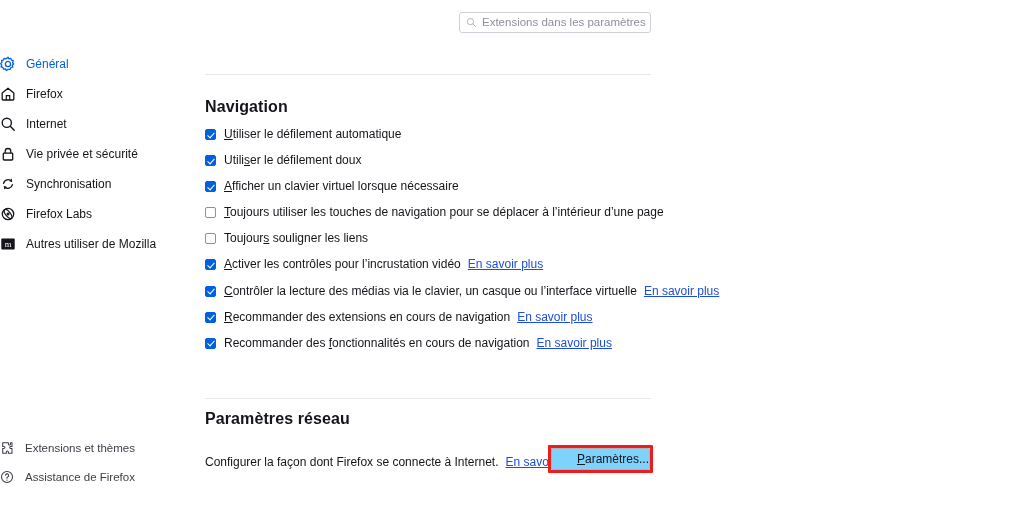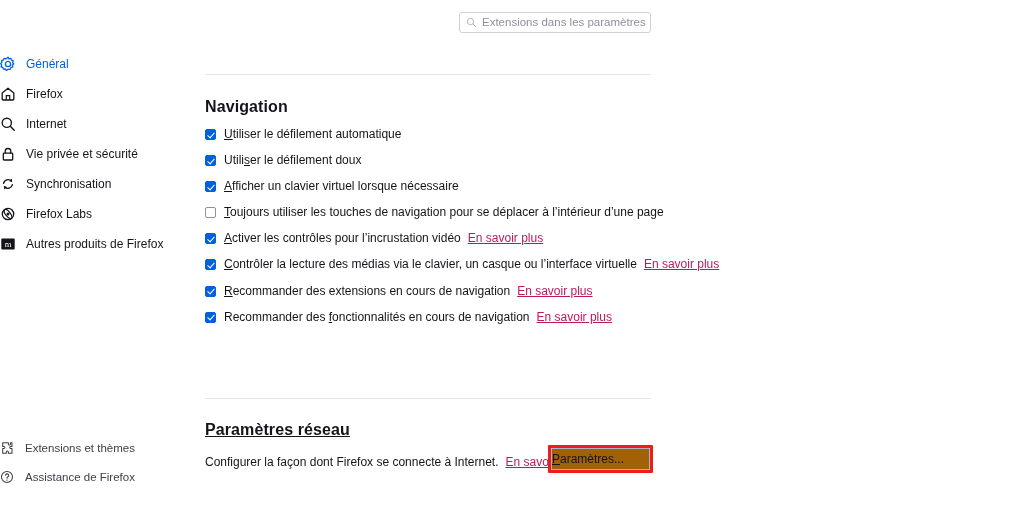--- a/index.html
+++ b/index.html
@@ -104,21 +104,21 @@
 
   .section-title {
     position: absolute;
     left: 205px;
     font-size: 16px;
     font-weight: bold;
     color: #15141a;
     letter-spacing: .1px;
   }
   #title-navigation { top: 98px; }
-  #title-network { top: 421px; text-decoration: underline; }
+  #title-network { top: 410px; }
 
   .check-list {
     position: absolute;
     left: 205px;
     top: 127px;
     width: 460px;
   }
   .check-row {
     display: flex;
     align-items: flex-start;
@@ -152,21 +152,21 @@
     transform: rotate(42deg);
   }
   .row-label {
     font-size: 12px;
     line-height: 14px;
     color: #15141a;
     white-space: nowrap;
   }
   .ak { text-decoration: underline; }
   .lnk {
-    color: #be185d;
+    color: #1d4ed8;
     text-decoration: underline;
     font-size: 12px;
     line-height: 14px;
     margin-left: 7px;
     white-space: nowrap;
     cursor: pointer;
   }
 
   
   .net-row {
@@ -193,29 +193,29 @@
     border: 3px solid #f01b1b;
     box-sizing: border-box;
     border-radius: 1px;
   }
   .settings-btn {
     position: absolute;
     left: 551px;
     top: 448px;
     width: 99px;
     height: 22px;
-    background: #a16207;
+    background: #7dd3fc;
     border: 1px solid #b1b1ba;
     box-sizing: border-box;
     font-family: "Liberation Sans", sans-serif;
     font-size: 12px;
     color: #15141a;
     display: flex;
     align-items: center;
-    justify-content: flex-start;
+    justify-content: flex-end;
     cursor: default;
     border-radius: 1px;
   }
 </style>
 </head>
 <body>
 
 <div class="search-row">
   <div class="search-box">
     <svg class="mag" viewBox="0 0 16 16">
@@ -279,21 +279,21 @@
         <circle cx="8" cy="8" r="1.5" fill="#15141a"></circle>
       </svg>
       <span class="lbl">Firefox Labs</span>
     </div>
 
     <div class="nav-item">
       <svg class="ic" viewBox="0 0 16 16">
         <rect x="1.3" y="2.4" width="13.4" height="11.2" rx="1" fill="#15141a"></rect>
         <text x="8" y="11.4" text-anchor="middle" font-family="Liberation Serif, serif" font-size="8.5" fill="#ffffff">m</text>
       </svg>
-      <span class="lbl">Autres produits de Firefox</span>
+      <span class="lbl">Autres utiliser de Mozilla</span>
     </div>
 
   </div>
 
   <div class="nav-bottom">
     <div class="nav-item">
       <svg class="ic" viewBox="0 0 16 16">
         <path d="M6.4 2.1h3.2v1.3a1.2 1.2 0 1 0 2.4 0V2.1h1.7v4.1h-1.3a1.2 1.2 0 1 0 0 2.4h1.3v5.3H9.6V12.6a1.2 1.2 0 1 0-2.4 0v1.3H3.1V8.6h1.3a1.2 1.2 0 1 0 0-2.4H3.1V2.1z" fill="none" stroke="#3d3d47" stroke-width="1.2" stroke-linejoin="round"></path>
       </svg>
       <span class="lbl">Extensions et thèmes</span>
@@ -323,20 +323,24 @@
       <span class="cb on"></span>
       <span class="row-label">Utili<span class="ak">s</span>er le défilement doux</span>
     </div>
     <div class="check-row">
       <span class="cb on"></span>
       <span class="row-label"><span class="ak">A</span>fficher un clavier virtuel lorsque nécessaire</span>
     </div>
     <div class="check-row">
       <span class="cb"></span>
       <span class="row-label"><span class="ak">T</span>oujours utiliser les touches de navigation pour se déplacer à l’intérieur d’une page</span>
+    </div>
+    <div class="check-row">
+      <span class="cb"></span>
+      <span class="row-label">Toujour<span class="ak">s</span> souligner les liens</span>
     </div>
     <div class="check-row">
       <span class="cb on"></span>
       <span class="row-label"><span class="ak">A</span>ctiver les contrôles pour l’incrustation vidéo</span>
       <span class="lnk">En savoir plus</span>
     </div>
     <div class="check-row">
       <span class="cb on"></span>
       <span class="row-label"><span class="ak">C</span>ontrôler la lecture des médias via le clavier, un casque ou l’interface virtuelle</span>
       <span class="lnk">En savoir plus</span>

